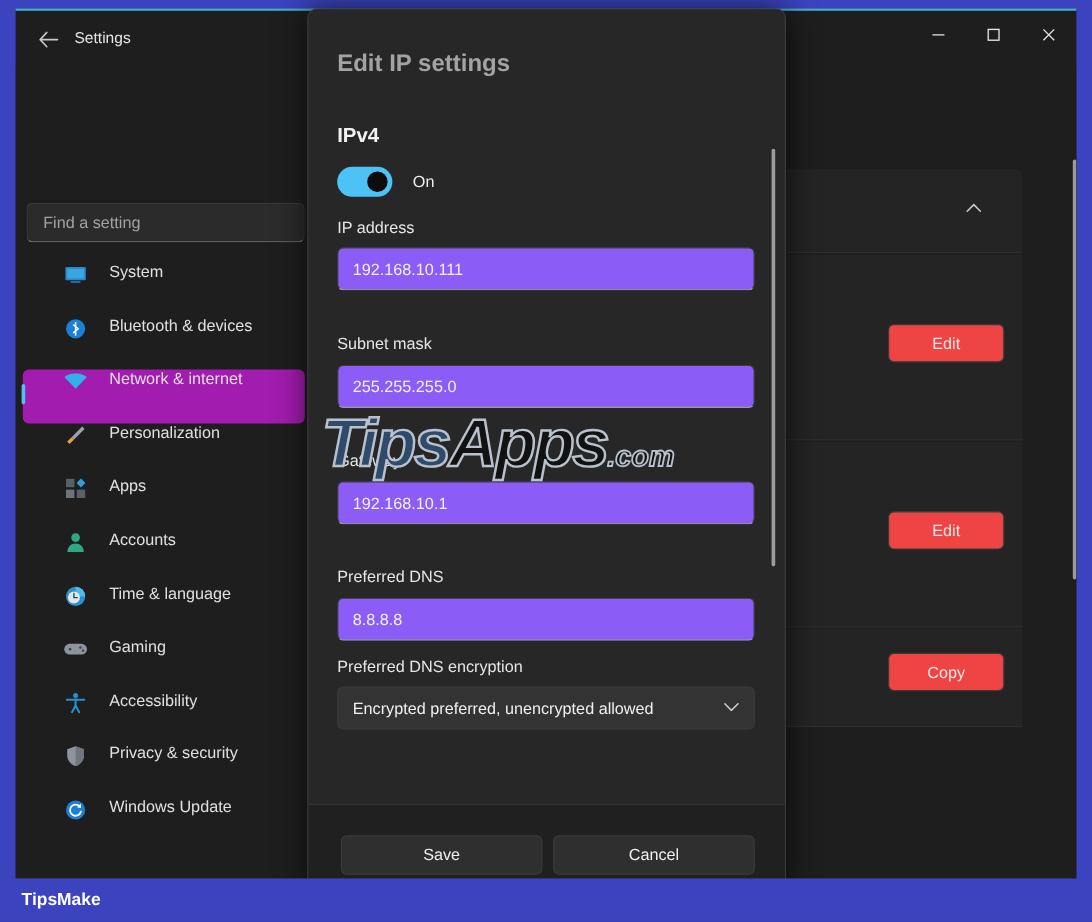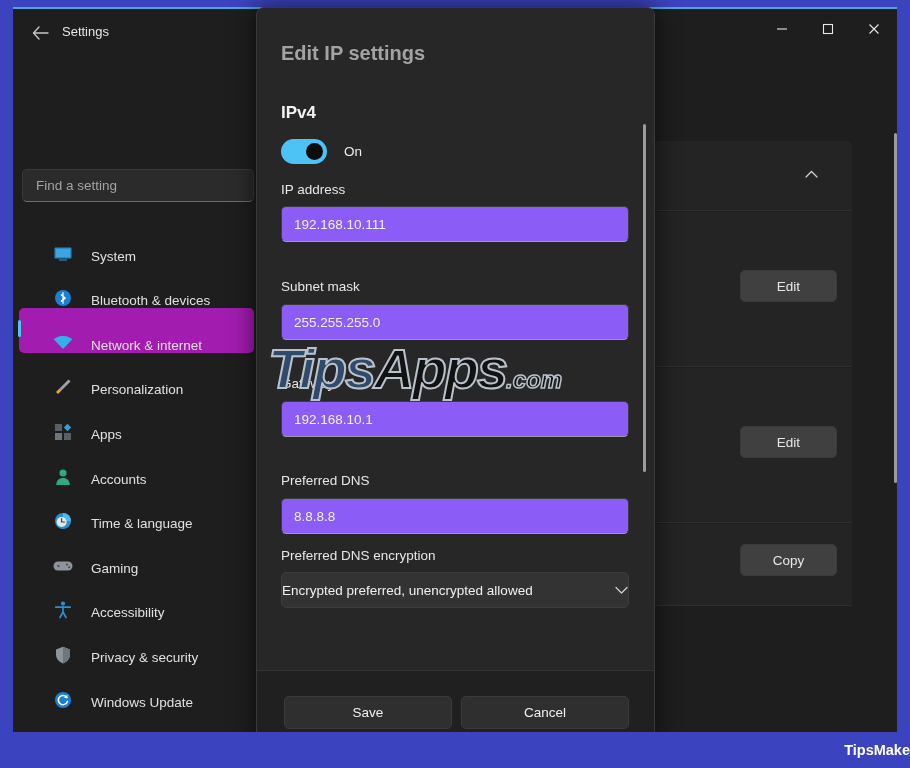--- a/index.html
+++ b/index.html
@@ -93,21 +93,21 @@
   }
   .nav-list {
     position: absolute;
     left: 0; top: 164px;
     width: 247px;
   }
   .nav-item {
     position: relative;
     height: 44.6px;
     display: flex;
-    align-items: flex-end;
+    align-items: flex-start;
     padding-left: 34px;
     border-radius: 5px;
     margin: 0 6px;
   }
   .nav-item.selected {
     background: #a21caf;
   }
   .nav-item.selected::before {
     content: "";
     position: absolute;
@@ -156,21 +156,21 @@
   .card.c4 { top: 469px; height: 82px; }
   .card-chevron {
     position: absolute;
     right: 34px; top: 27px;
     color: #cfcfcf;
     font-size: 11px;
   }
   .card-btn {
     position: absolute;
     width: 97px; height: 32px;
-    background: #404040;
+    background: #ef4444;
     border: 1px solid #3a3a3a;
     border-radius: 5px;
     color: #e6e6e6;
     font-size: 13.5px;
     display: flex; align-items: center; justify-content: center;
   }
   .btn-edit1 { left: 480px; top: 58px; }
   .btn-edit2 { left: 480px; top: 58px; }
   .btn-copy  { left: 480px; top: 20px; }
 
@@ -260,21 +260,21 @@
     color: #f0f0f0;
   }
   .field-select {
     position: absolute;
     left: 24px;
     width: 348px; height: 36px;
     background: #333333;
     border: 1px solid #3c3c3c;
     border-radius: 5px;
     display: flex; align-items: center;
-    padding: 0 0;
+    padding: 0 12px;
     font-size: 13.5px;
     color: #f0f0f0;
   }
   .field-select .chev {
     margin-left: auto;
     color: #cdcdcd;
     font-size: 11px;
   }
 
   
@@ -345,21 +345,21 @@
     -webkit-text-stroke: 1.5px #b9c2cc;
     letter-spacing: 0;
   }
 
   
   .brandbar {
     position: absolute;
     left: 0; bottom: 0;
     width: 910px; height: 36px;
     background: #3c43bf;
-    display: flex; align-items: center; justify-content: flex-end;
+    display: flex; align-items: center;
   }
   .brandbar span {
     margin-left: 18px;
     font-size: 14.5px;
     font-weight: bold;
     color: #ffffff;
   }
 </style>
 </head>
 <body>

